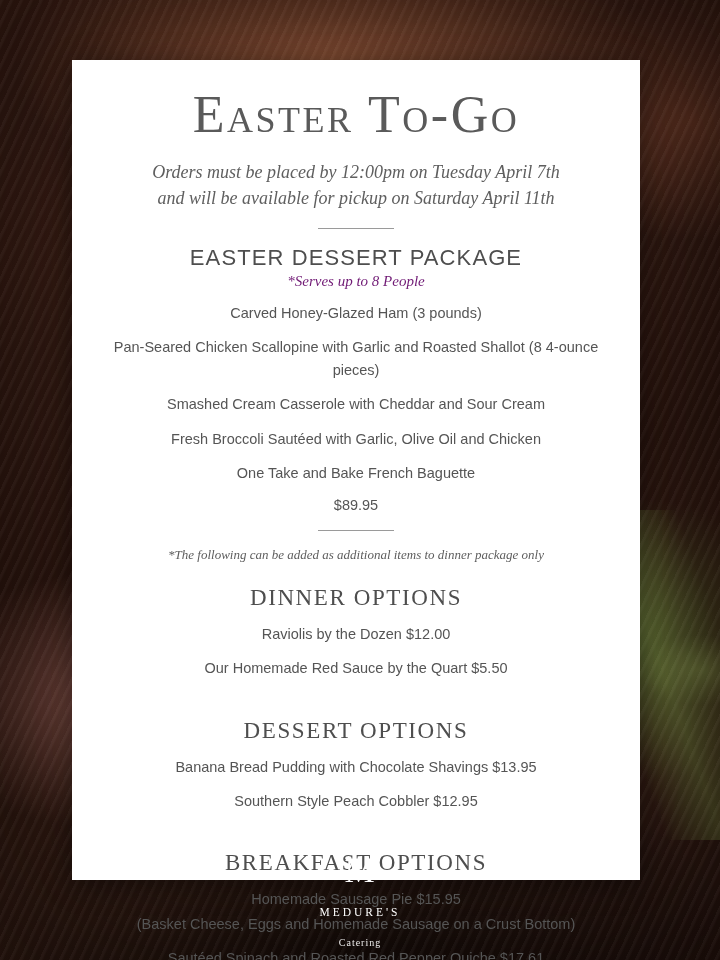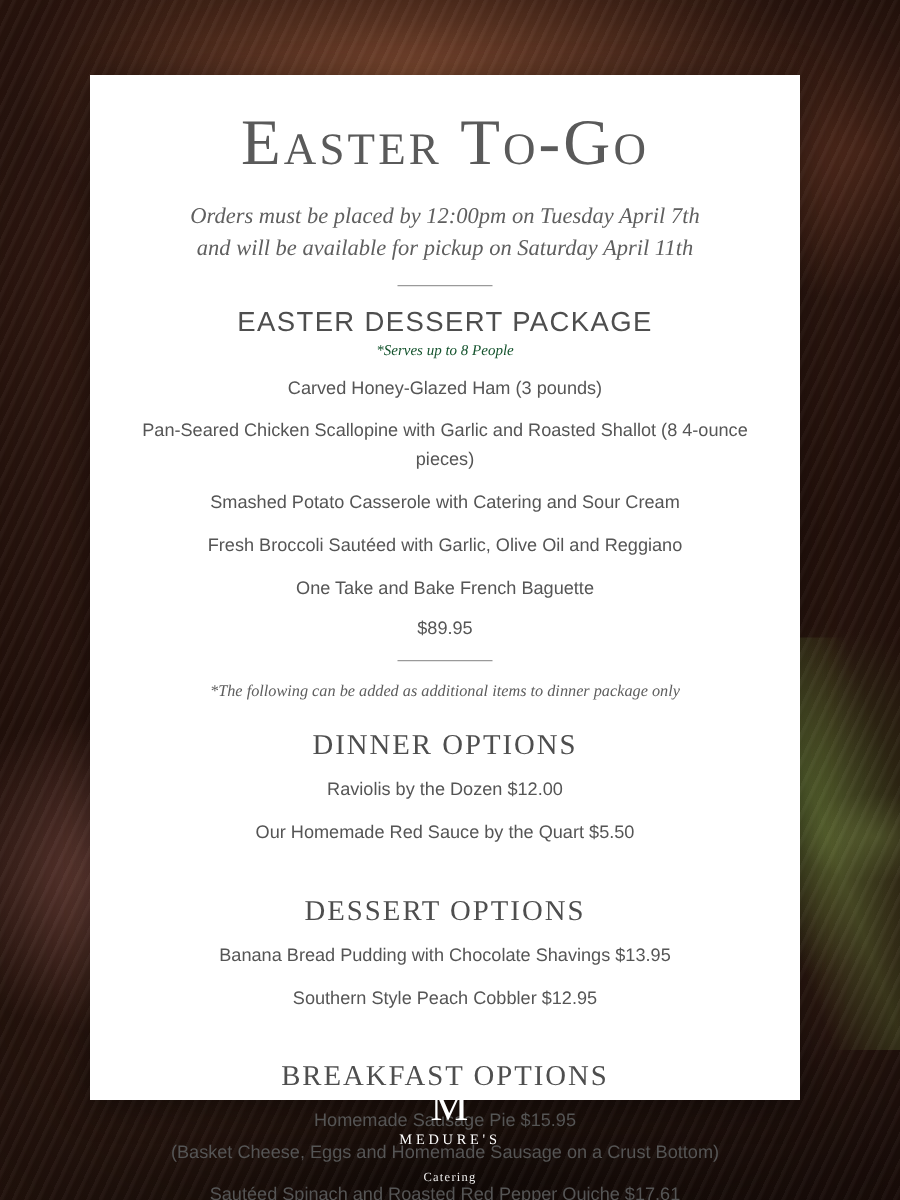--- a/index.html
+++ b/index.html
@@ -102,22 +102,22 @@
   }
   .section-head.serifed {
     font-family: "Liberation Serif", serif;
     font-size: 23px;
     letter-spacing: 1.6px;
   }
 
   .serves {
     font-family: "Liberation Serif", serif;
     font-style: italic;
-    font-size: 12px;
-    color: #14532d;
+    font-size: 15px;
+    color: #701a75;
     margin-bottom: 12px;
   }
 
   .line {
     font-size: 14.5px;
     color: #555555;
     line-height: 1.55;
     margin: 0 0 12px 0;
   }
   .price-line {
@@ -149,21 +149,21 @@
   .logo-m {
     font-family: "Liberation Serif", serif;
     font-size: 34px;
     line-height: 1;
     letter-spacing: 1px;
   }
   .logo-name {
     font-family: "Liberation Serif", serif;
     font-size: 11.5px;
     letter-spacing: 3px;
-    margin-top: 3px;
+    margin-top: 18px;
   }
   .logo-sub {
     font-family: "Liberation Serif", serif;
     font-size: 10px;
     letter-spacing: 1px;
     margin-top: 19px;
     opacity: 0.92;
   }
 </style>
 </head>
@@ -184,22 +184,22 @@
   </div>
 
   <div class="rule"></div>
 
   <div class="block">
     <div class="section-head">EASTER DESSERT PACKAGE</div>
     <div class="serves">*Serves up to 8 People</div>
 
     <div class="line">Carved Honey-Glazed Ham (3 pounds)</div>
     <div class="line">Pan-Seared Chicken Scallopine with Garlic and Roasted Shallot (8 4-ounce pieces)</div>
-    <div class="line">Smashed Potato Casserole with Catering and Sour Cream</div>
-    <div class="line">Fresh Broccoli Sautéed with Garlic, Olive Oil and Reggiano</div>
+    <div class="line">Smashed Cream Casserole with Cheddar and Sour Cream</div>
+    <div class="line">Fresh Broccoli Sautéed with Garlic, Olive Oil and Chicken</div>
     <div class="line">One Take and Bake French Baguette</div>
 
     <div class="price-line">$89.95</div>
   </div>
 
   <div class="rule"></div>
 
   <div class="note">*The following can be added as additional items to dinner package only</div>
 
   <div class="block">

